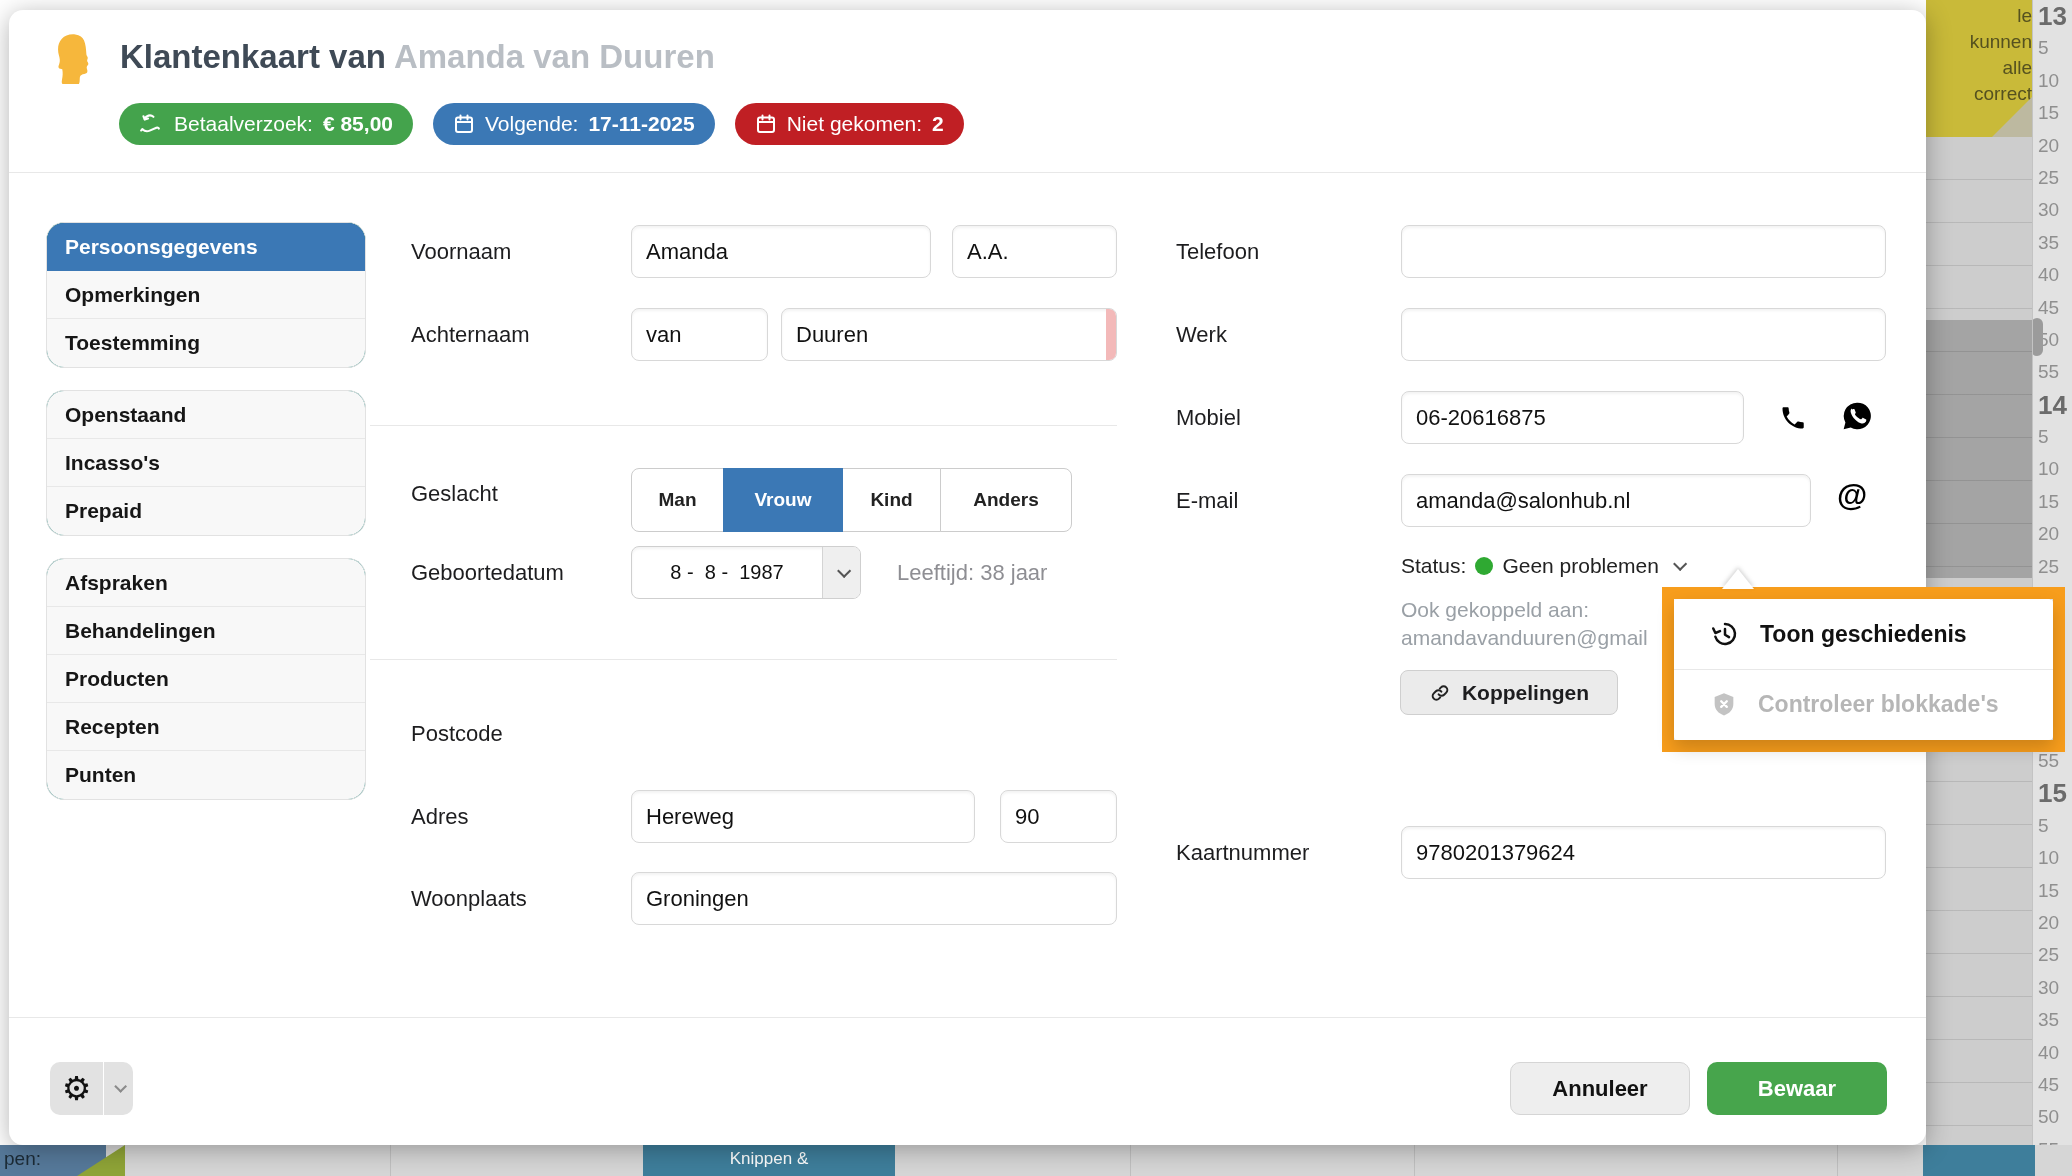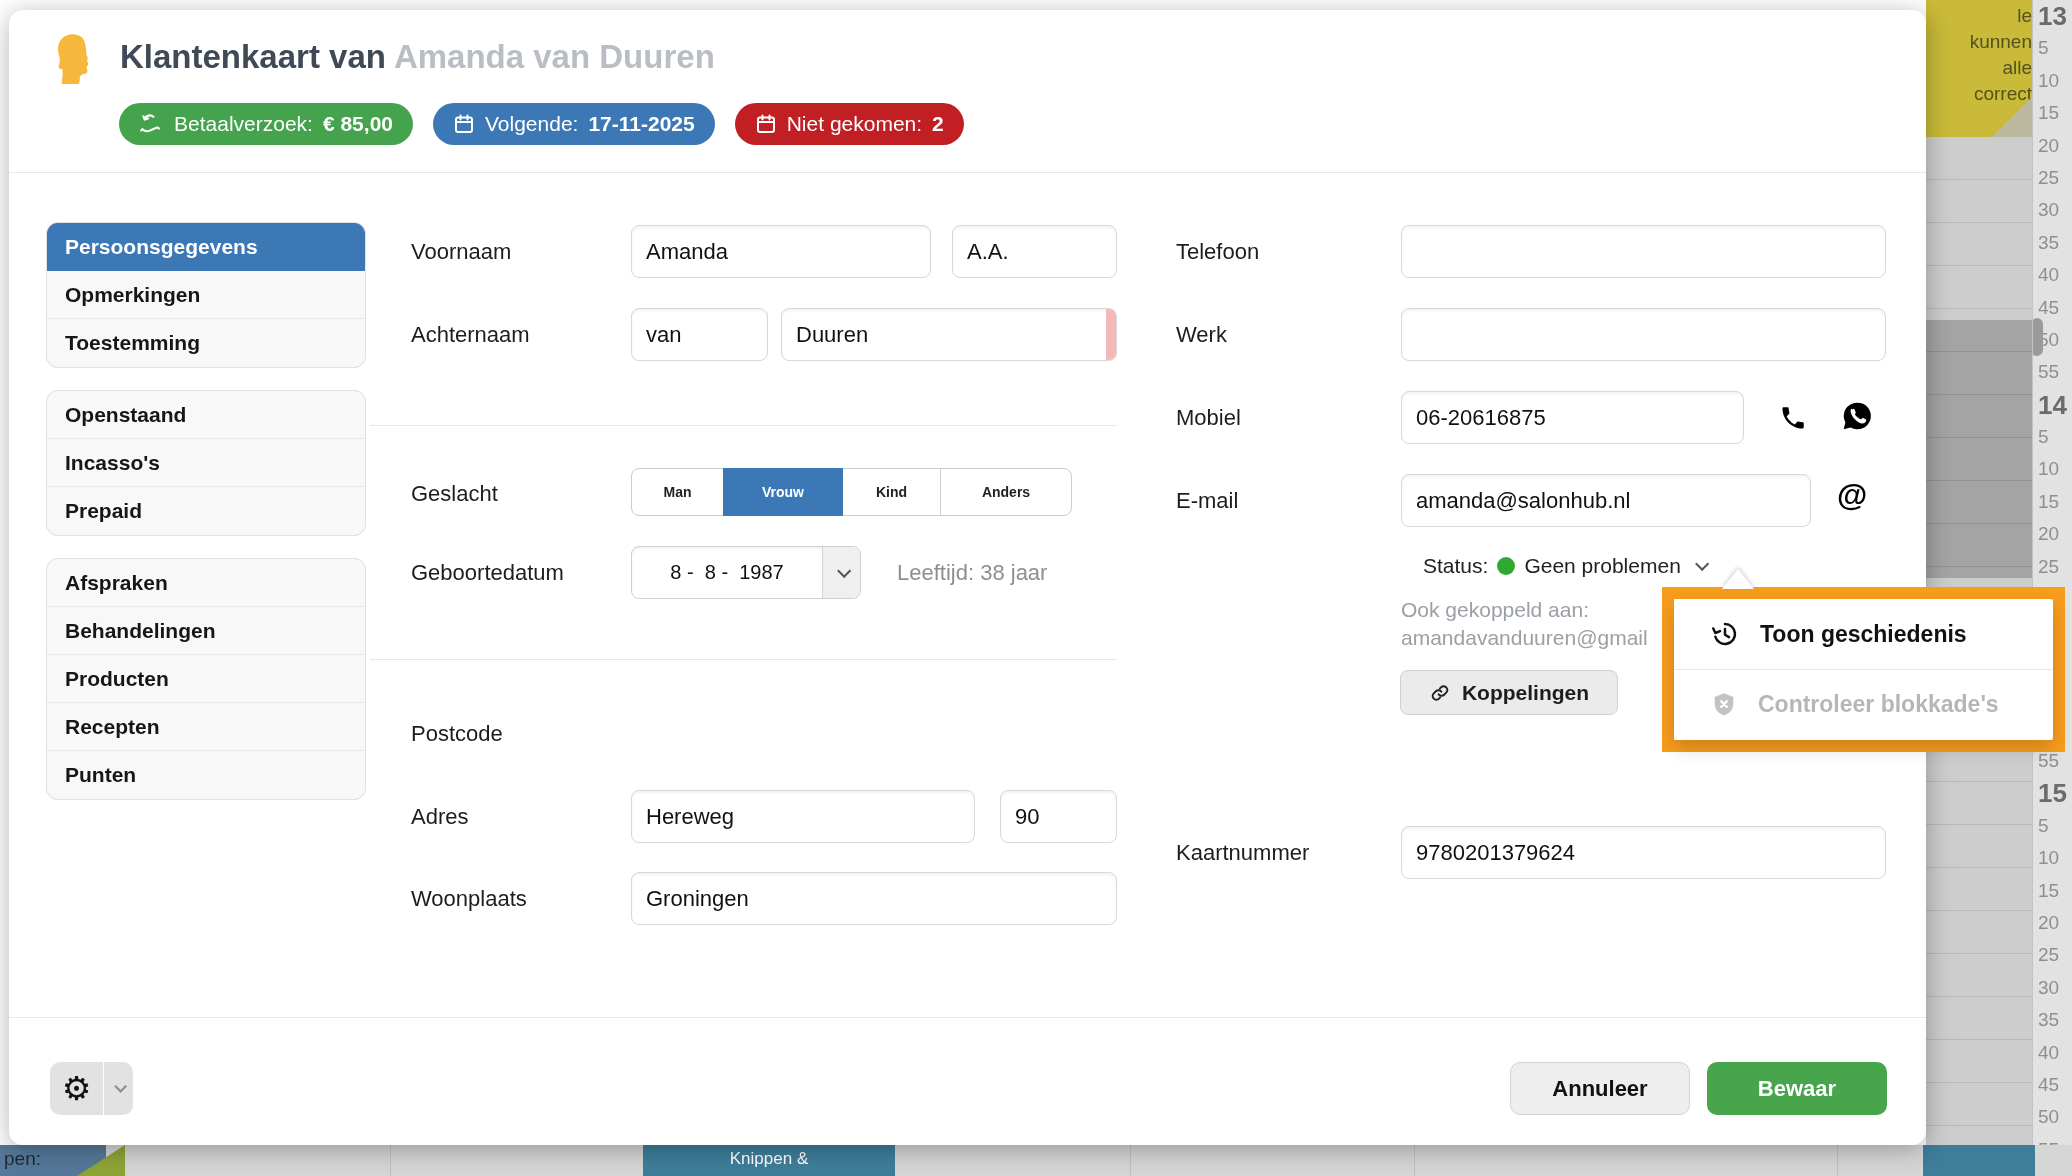--- a/index.html
+++ b/index.html
@@ -46,40 +46,40 @@
     padding:0 20px; color:#fff; font-size:21px; white-space:nowrap; }
   .badge b { font-weight:bold; }
   .badge-green { background:#44a34c; }
   .badge-blue  { background:#3b78b5; }
   .badge-red   { background:#c01f24; }
 
   .header-line { position:absolute; left:0; top:162px; width:1917px; border-top:1px solid #e8e8e8; }
 
   
   .sidebar { position:absolute; left:37px; top:212px; width:320px; }
-  .list-group { background:#f0abfc; border:1px solid #e2e2e2; border-radius:12px; overflow:hidden; margin-bottom:22px; }
+  .list-group { background:#0f766e; border:1px solid #e2e2e2; border-radius:18px; overflow:hidden; margin-bottom:22px; }
   .sb-item { height:48px; line-height:48px; padding-left:18px; font-size:21px; font-weight:bold; color:#161616;
     border-bottom:1px solid #e8e8e8; background:#f8f8f8; cursor:pointer; }
   .list-group .sb-item:last-child { border-bottom:none; }
   .sb-item.active { background:#3b78b5; color:#fff; border-bottom-color:#3b78b5; }
 
   
   .flabel { position:absolute; height:53px; line-height:53px; font-size:22px; color:#1d1d1f; white-space:nowrap; }
   .fin { position:absolute; height:53px; border:1px solid #d8d8d8; border-radius:8px; background:#fff;
     box-shadow:inset 0 2px 3px rgba(0,0,0,.05); font-size:22px; color:#111; padding:0 14px;
     font-family:"Liberation Sans","DejaVu Sans",sans-serif; outline:none; }
   .divider { position:absolute; left:361px; width:747px; border-top:1px solid #e8e8e8; }
 
   .tag-wrap { position:absolute; left:772px; top:298px; width:336px; height:53px; }
   .tag-wrap .fin { position:absolute; left:0; top:0; width:100%; height:100%; }
   .pink-strip { position:absolute; right:1px; top:1px; width:10px; height:51px; background:#f3b9b9;
     border-radius:0 7px 7px 0; }
 
   .seg-group { position:absolute; left:622px; top:458px; height:52px; display:flex; }
-  .seg { height:48px; border:1px solid #cccccc; background:#fff; font-size:14px; font-weight:bold; color:#222;
+  .seg { height:64px; border:1px solid #cccccc; background:#fff; font-size:19px; font-weight:bold; color:#222;
     display:flex; align-items:center; justify-content:center; margin-left:-1px; cursor:pointer;
     font-family:"Liberation Sans","DejaVu Sans",sans-serif; }
   .seg:first-child { border-radius:8px 0 0 8px; margin-left:0; }
   .seg:last-child { border-radius:0 8px 8px 0; }
   .seg.selected { background:#3b78b5; border-color:#3b78b5; color:#fff; z-index:1; }
   .seg:nth-child(1){ width:93px; } .seg:nth-child(2){ width:120px; }
   .seg:nth-child(3){ width:99px; } .seg:nth-child(4){ width:132px; }
 
   .date-select { position:absolute; left:622px; top:536px; width:230px; height:53px; border:1px solid #cfcfcf;
     border-radius:8px; background:#fff; display:flex; cursor:pointer; overflow:hidden;
@@ -88,21 +88,21 @@
   .date-caret { width:38px; background:#efefef; border-left:1px solid #d4d4d4; display:flex; align-items:center; justify-content:center; }
   .age-text { position:absolute; left:888px; top:536px; height:53px; line-height:53px; font-size:22px; color:#8e8e93; }
 
   .chev { display:inline-block; width:10px; height:10px; border-right:2.5px solid #555; border-bottom:2.5px solid #555;
     transform:rotate(45deg) translateY(-3px); }
 
   .icon-btn { position:absolute; width:44px; height:44px; display:flex; align-items:center; justify-content:center; cursor:pointer; }
   .at-icon { position:absolute; left:1828px; top:468px; font-size:31px; font-weight:600; color:#000; cursor:pointer; }
 
   .status-row { position:absolute; left:1392px; top:542px; height:28px; display:flex; align-items:center; gap:9px;
-    font-size:21px; color:#222;margin-left:22px; }
+    font-size:21px; color:#222; }
   .status-dot { width:18px; height:18px; border-radius:50%; background:#2fa932; }
   .status-caret { margin-left:5px; cursor:pointer; }
   .linked { position:absolute; left:1392px; width:290px; font-size:21px; color:#9aa0a6; white-space:nowrap; overflow:hidden; }
 
   .kopp-btn { position:absolute; left:1391px; top:660px; width:218px; height:45px; background:#ebebeb;
     border:1px solid #cfcfcf; border-radius:8px; display:flex; align-items:center; justify-content:center; gap:11px;
     font-size:21px; font-weight:bold; color:#1d1d1f; cursor:pointer; }
 
   .footer-line { position:absolute; left:0; top:1007px; width:1917px; border-top:1px solid #e8e8e8; }
   .gear-btn { position:absolute; left:41px; top:1052px; width:83px; height:53px; background:#e2e2e2;

